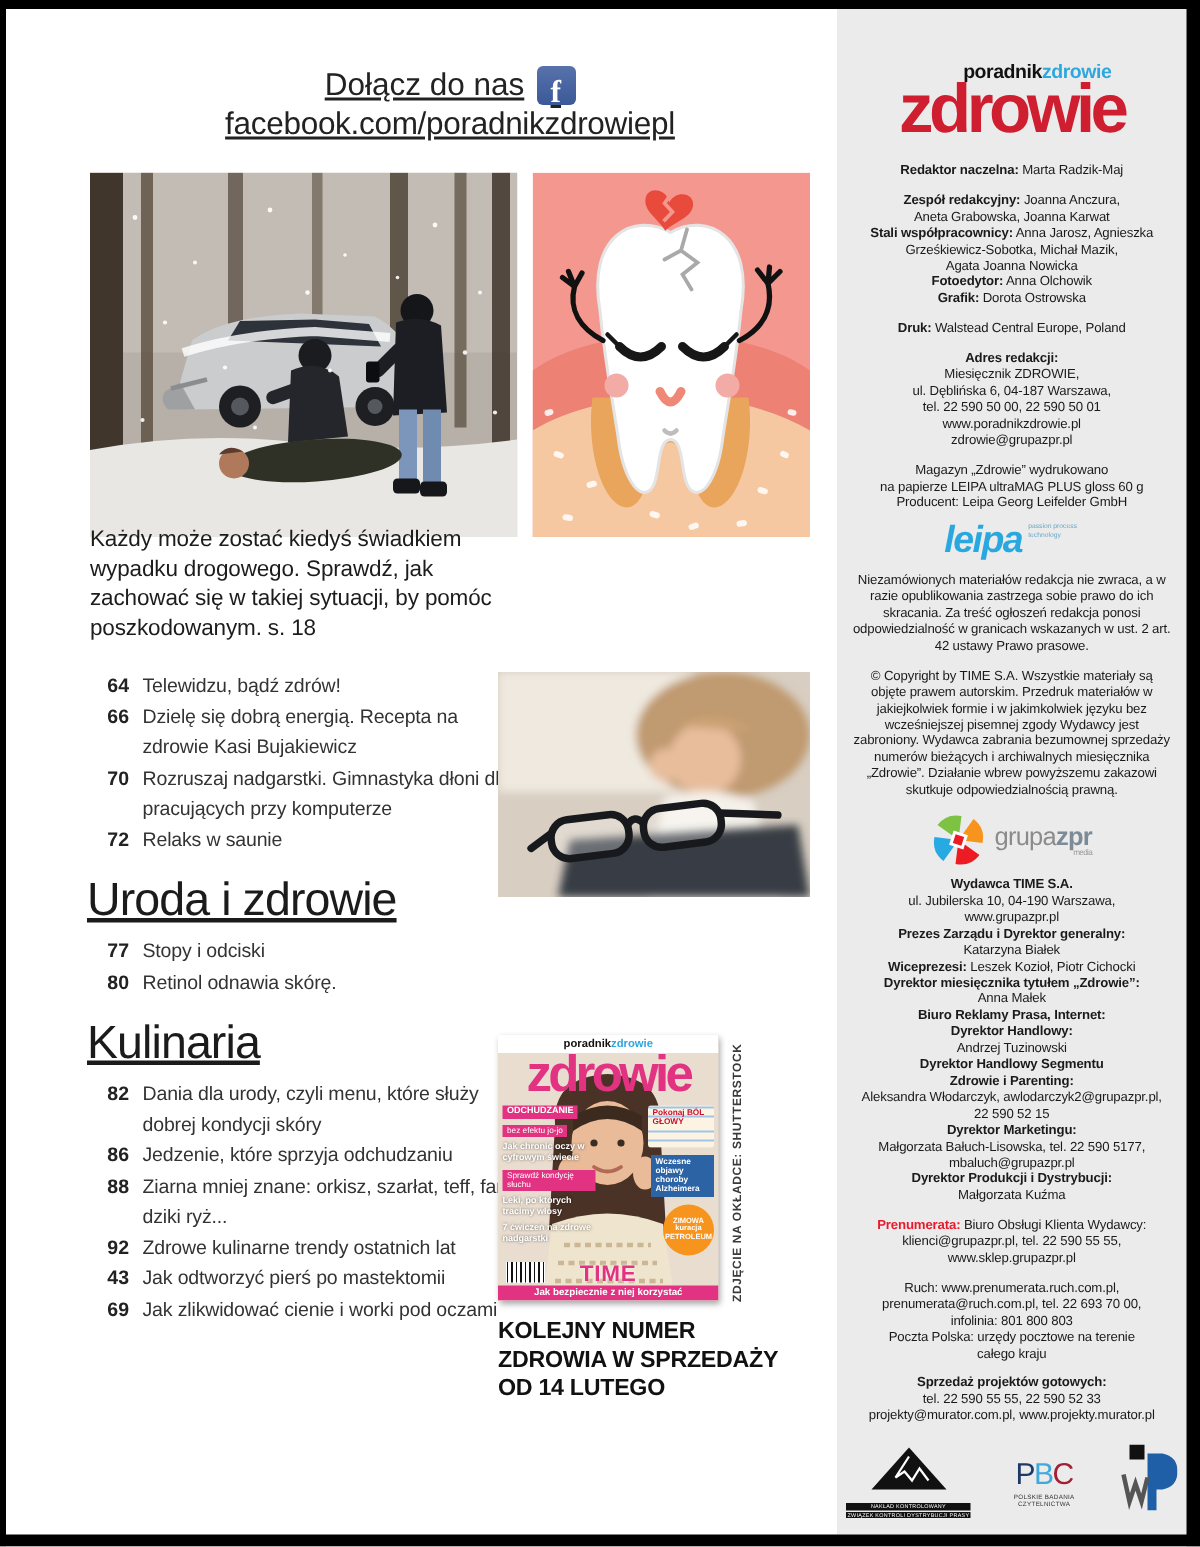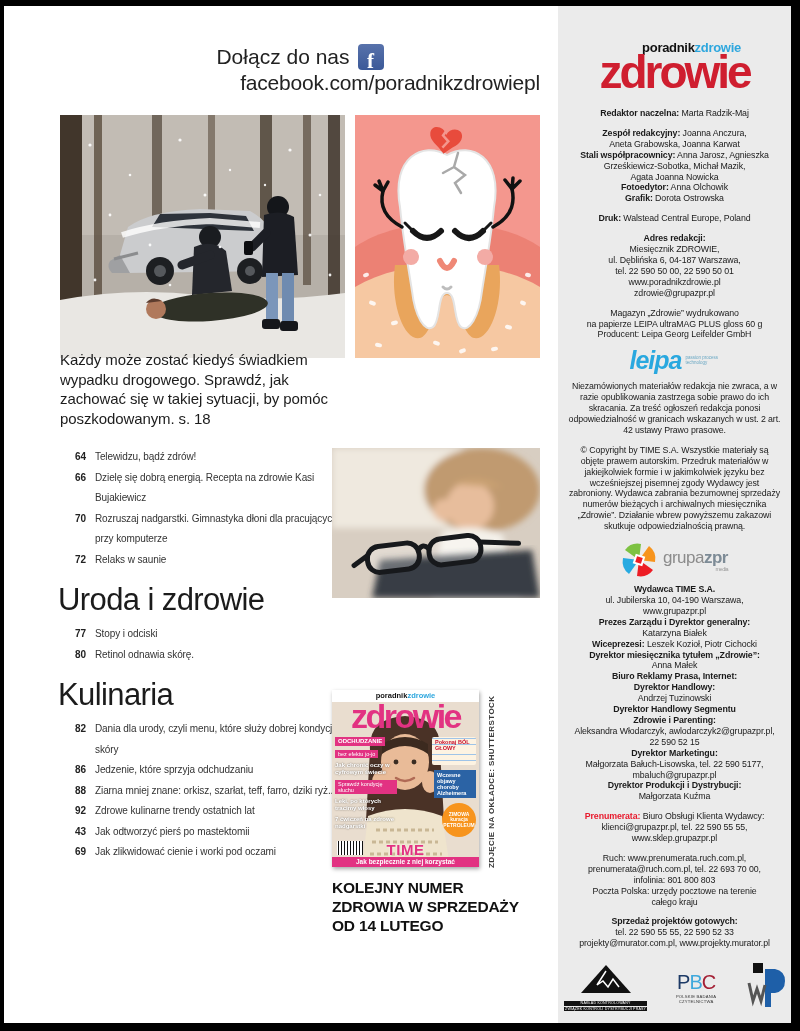--- a/index.html
+++ b/index.html
@@ -5,21 +5,21 @@
   html,body{margin:0;padding:0;}
   body{font-family:"Liberation Sans","DejaVu Sans",sans-serif;background:#777;}
   .page{position:relative;width:800px;height:1031px;background:#fff;overflow:hidden;margin:0 auto;}
   .frame{position:absolute;background:#000;z-index:50;}
   .frame.top{left:0;top:0;width:800px;height:6px;}
   .frame.bottom{left:0;top:1023px;width:800px;height:8px;}
   .frame.left{left:0;top:0;width:4px;height:1031px;}
   .frame.right{left:791px;top:0;width:9px;height:1031px;}
 
   
-  .fb-header{position:absolute;left:60px;top:44px;width:480px;text-align:right;color:#222;}
+  .fb-header{position:absolute;left:60px;top:44px;width:480px;text-align:center;color:#222;text-decoration:underline;}
   .fb-line1{font-size:21px;display:flex;align-items:center;justify-content:center;gap:8px;}
   .fb-line2{font-size:21px;margin-top:1px;letter-spacing:-0.2px;}
   .fb-icon{display:inline-flex;width:26px;height:26px;border-radius:4px;
     background:linear-gradient(#5872ab,#3b5998);color:#fff;font-weight:bold;
     font-size:21px;align-items:flex-end;justify-content:center;line-height:18px;
     font-family:"Liberation Serif","DejaVu Serif",serif;}
 
   
   .photo{position:absolute;overflow:hidden;}
   .photo svg{display:block;}
@@ -28,22 +28,22 @@
   .ph-eyes{left:332px;top:448px;width:208px;height:150px;}
 
   .caption{position:absolute;color:#1c1c1c;font-size:15px;line-height:19.5px;letter-spacing:-0.1px;}
   .cap-accident{left:60px;top:350px;width:286px;}
   .cap-tooth{left:357px;top:367px;width:190px;}
   .cap-eyes{left:332px;top:605px;width:214px;}
 
   
   .toc{position:absolute;left:60px;top:447px;width:292px;}
   .toc-section-title{font-size:31px;line-height:34px;color:#1b1b1b;letter-spacing:-0.6px;
-    margin:13px 0 7px -2px;}
-  .toc-row{display:flex;font-size:10px;line-height:20.5px;color:#333;}
+    margin:13px 0 7px -2px;text-decoration:underline;}
+  .toc-row{display:flex;font-size:13px;line-height:20.5px;color:#333;}
   .toc-num{width:26px;min-width:26px;text-align:right;font-weight:bold;color:#222;margin-right:9px;}
   .toc-text{letter-spacing:-0.1px;}
 
   
   .cover{position:absolute;left:332px;top:690px;width:147px;height:177px;background:#e9dfd3;
     box-shadow:1px 2px 4px rgba(0,0,0,0.35);overflow:hidden;}
   .cover-topbar{position:absolute;left:0;top:0;right:0;height:12px;background:#fff;
     text-align:center;font-size:7.5px;font-weight:bold;line-height:12px;color:#111;}
   .cover-topbar .blue{color:#2ea7de;}
   .cover-title{position:absolute;left:0;top:9px;right:0;text-align:center;color:#e23282;
@@ -84,21 +84,21 @@
   .brand-top{font-size:13px;font-weight:bold;color:#111;letter-spacing:-0.3px;margin-left:34px;line-height:12px;}
   .brand-top .blue{color:#2ea7de;}
   .brand-main{font-size:46px;font-weight:bold;color:#cf1e2f;letter-spacing:-3px;line-height:40px;
     margin-top:-2px;}
   .m-lines{margin-top:16px;}
   .m-line{font-size:8.8px;line-height:10.9px;letter-spacing:-0.1px;}
   .m-gap{height:9px;}
   .seg-b{font-weight:bold;}
   .seg-red{font-weight:bold;color:#e8192c;}
   .legal{font-size:8.8px;line-height:10.9px;margin:9px 4px 0;letter-spacing:-0.1px;}
-  .leipa{margin:8px auto 2px;display:flex;align-items:center;justify-content:center;gap:4px;}
+  .leipa{margin:8px auto 2px;display:flex;justify-content:center;gap:4px;}
   .leipa-name{color:#29a8df;font-size:25px;font-weight:bold;font-style:italic;
     letter-spacing:-1px;line-height:24px;}
   .leipa-tag{color:#6aa8c4;font-size:4.5px;text-align:left;line-height:5.5px;width:34px;}
   .gzpr{margin:10px auto 6px;display:flex;align-items:center;justify-content:center;gap:6px;}
   .gzpr-text{color:#8b8b8b;font-size:17px;letter-spacing:-0.5px;}
   .gzpr-text b{color:#7d8b96;}
   .gzpr-sub{color:#9b9b9b;font-size:5.5px;display:block;text-align:right;margin-top:-2px;}
   .footer-logos{display:flex;align-items:center;justify-content:center;gap:16px;margin-top:14px;}
   .pbc-word{font-size:20px;font-weight:normal;letter-spacing:-1px;line-height:24px;}
   .pbc-word .p{color:#1d3a66;}.pbc-word .b{color:#3fa9dc;}.pbc-word .c{color:#a31f34;}

